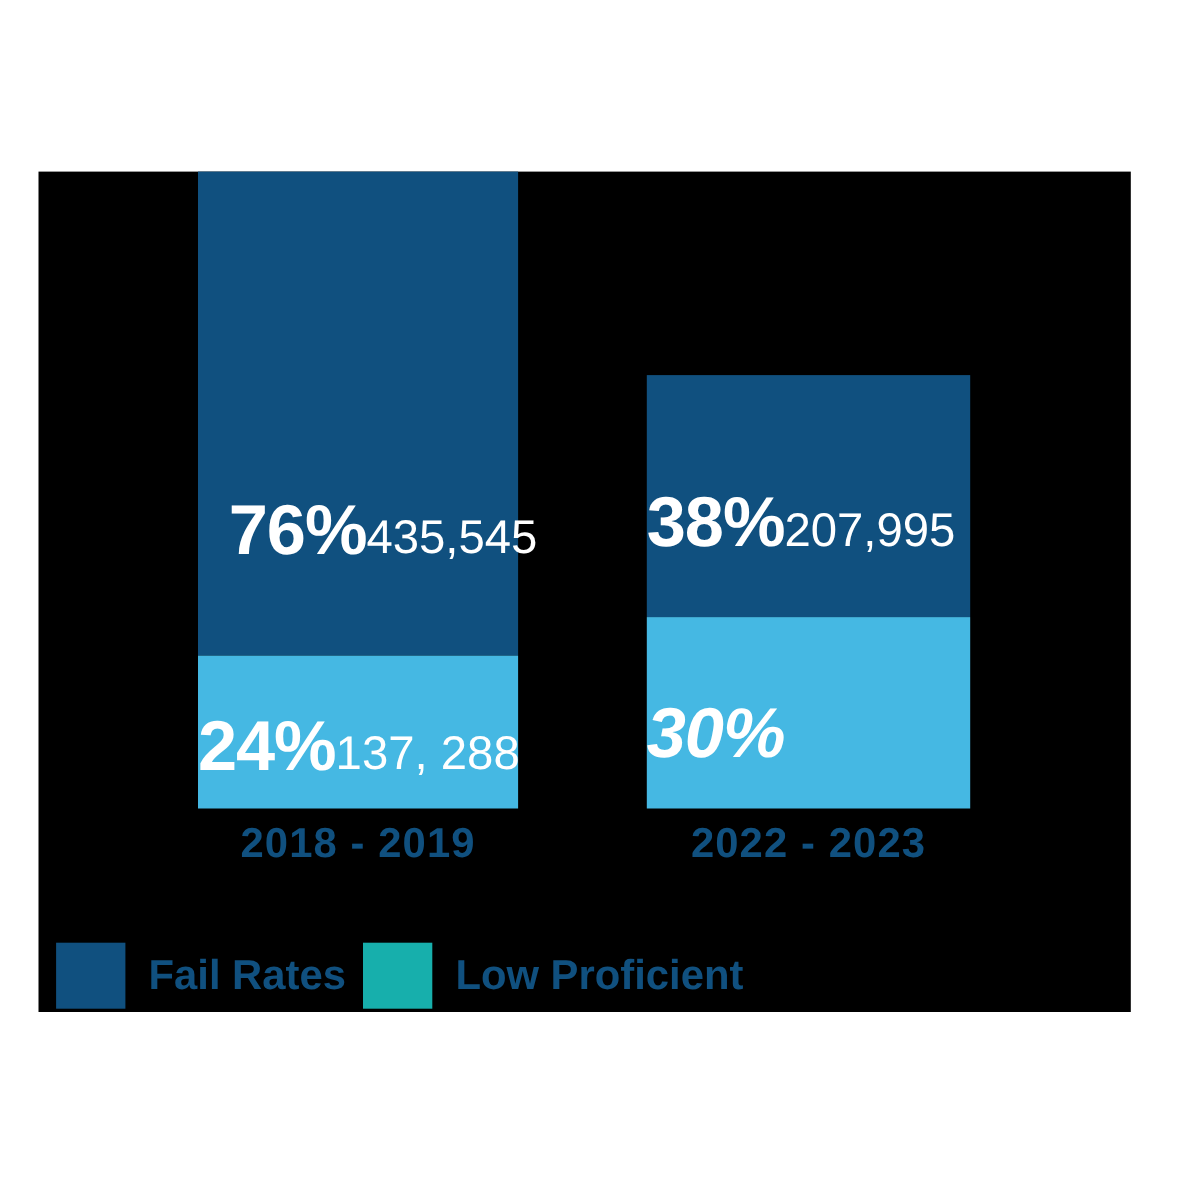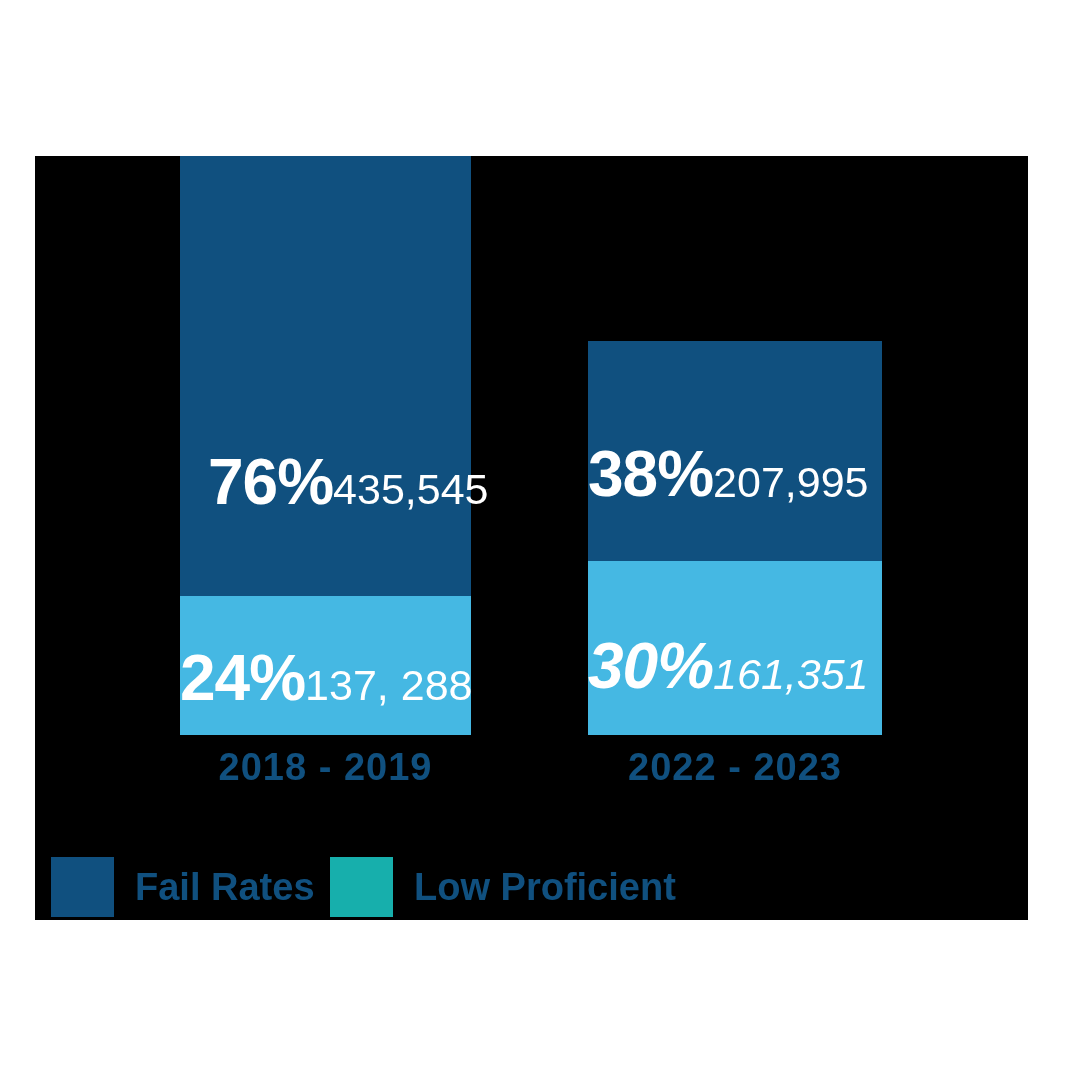--- a/index.html
+++ b/index.html
@@ -145,21 +145,20 @@
       </div>
     </div>
 
     <div class="bar-group" id="bar-group-1">
       <div class="bar-seg seg-0" id="b1s0" style="height: 220.02px; background: rgb(16, 80, 127);">
         <span class="seg-pct">38%</span>
         <span class="seg-val">207,995</span>
       </div>
       <div class="bar-seg seg-2" id="b1s2" style="height: 173.7px; background: rgb(69, 184, 227); font-style: italic;">
         <span class="seg-pct">30%</span>
-        <span class="seg-val">161,351</span>
       </div>
     </div>
 
     <div class="cat-label" id="cat-label-0">2018 - 2019</div>
     <div class="cat-label" id="cat-label-1">2022 - 2023</div>
 
     <div id="legend">
       <div class="legend-item" id="legend-item-0">
         <span class="legend-swatch" id="sw0" style="background: rgb(16, 80, 127);"></span>
         <span class="legend-label">Fail Rates</span>

